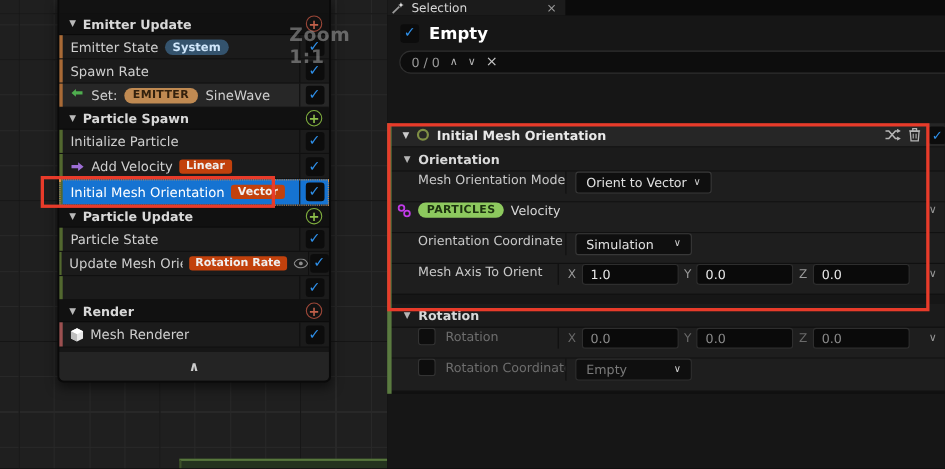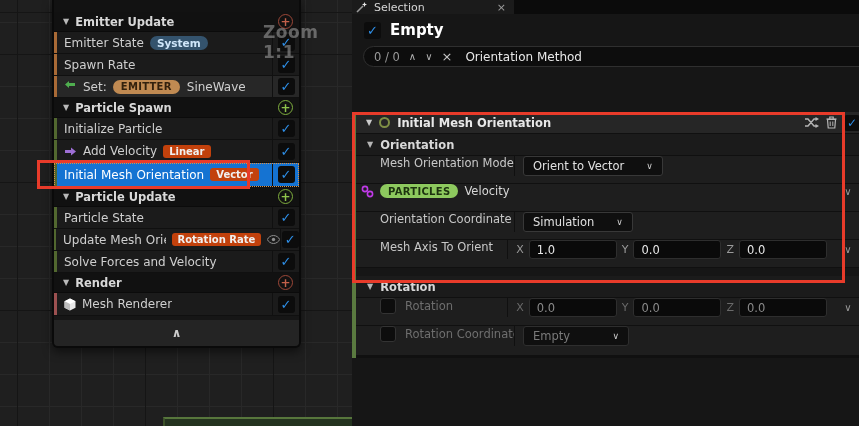--- a/index.html
+++ b/index.html
@@ -97,21 +97,21 @@
     margin-right:-9px; }
   .ghead { height:22px; background:#1b1b1b; border-bottom:1px solid #101010; display:flex; align-items:center;
     gap:7px; padding:0 0 0 15px; color:#d8d8d8; font-size:11.5px; font-weight:bold; }
   .ghead .tri { font-size:8px; color:#b5b5b5; }
   .prow { height:28px; background:#1e1e1e; border-bottom:1px solid #101010; display:flex; align-items:flex-start; }
   .plabel { width:162px; display:flex; align-items:center; padding-left:28px; color:#c8c8c8; font-size:11.5px;
     white-space:nowrap; overflow:hidden; }
   .plabel.withcb { padding-left:28px; gap:9px; }
   .pvalue { flex:1; border-left:1px solid #101010; display:flex; align-items:center; padding-left:8px; gap:6px; }
   .ddown { height:20px; background:#0f0f0f; border:1px solid #383838; border-radius:3px; color:#e0e0e0;
-    font-size:11.5px; display:flex; align-items:center; gap:22px; padding:0 9px; }
+    font-size:11.5px; display:flex; align-items:center; gap:6px; padding:0 9px; }
   .ddown .dv { font-size:9px; color:#cfcfcf; }
   .axis { display:flex; align-items:center; gap:5px; flex:1; padding-right:4px; }
   .axis .al { color:#9a9a9a; font-size:11px; }
   .axis input { width:88px; height:19px; background:#0a0a0a; border:1px solid #2e2e2e; border-radius:3px;
     color:#e8e8e8; font-size:11.5px; font-family:"DejaVu Sans","Liberation Sans",sans-serif; padding:0 7px; }
   .rchev { width:22px; display:flex; align-items:center; justify-content:center; color:#9a9a9a; font-size:10px; }
   .ecb { width:16px; height:16px; background:#0d0d0d; border:1px solid #333333; border-radius:3px; flex:none; }
   .dim .plabel { color:#6e6e6e; }
   .dim .ddown { color:#7a7a7a; border-color:#2e2e2e; }
   .dim .axis input { color:#8a8a8a; }
@@ -239,21 +239,20 @@
               <circle cx="6.5" cy="4.5" r="1.7" fill="#8f8f8f"></circle>
             </svg>
         </span>
         <span class="grow"></span>
         <span class="cbcell">
             <span class="cbox">✓</span>
           </span>
       </div>
       <div class="nrow">
         <span class="accent acc-pt"></span>
-        <span class="lbl">Solve Forces and Velocity</span>
         <span class="grow"></span>
         <span class="cbcell">
             <span class="cbox">✓</span>
           </span>
       </div>
 
       <div class="shead">
         <span class="tri">▼</span>
         <span>Render</span>
         <span class="grow"></span>
@@ -307,21 +306,20 @@
       <span class="grow"></span>
       <span class="gear">⚙</span>
     </div>
 
     <div id="searchrow">
       <div id="searchpill">
         <span>0 / 0</span>
         <span class="navgl">∧</span>
         <span class="navgl">∨</span>
         <span style="font-size:13px;color:#c8c8c8;">×</span>
-        <span class="q">Orientation Method</span>
       </div>
       <span class="funnel">
           <i></i>
           <i></i>
           <i></i>
         </span>
     </div>
 
     <div id="module">
       <div id="maccent"></div>

